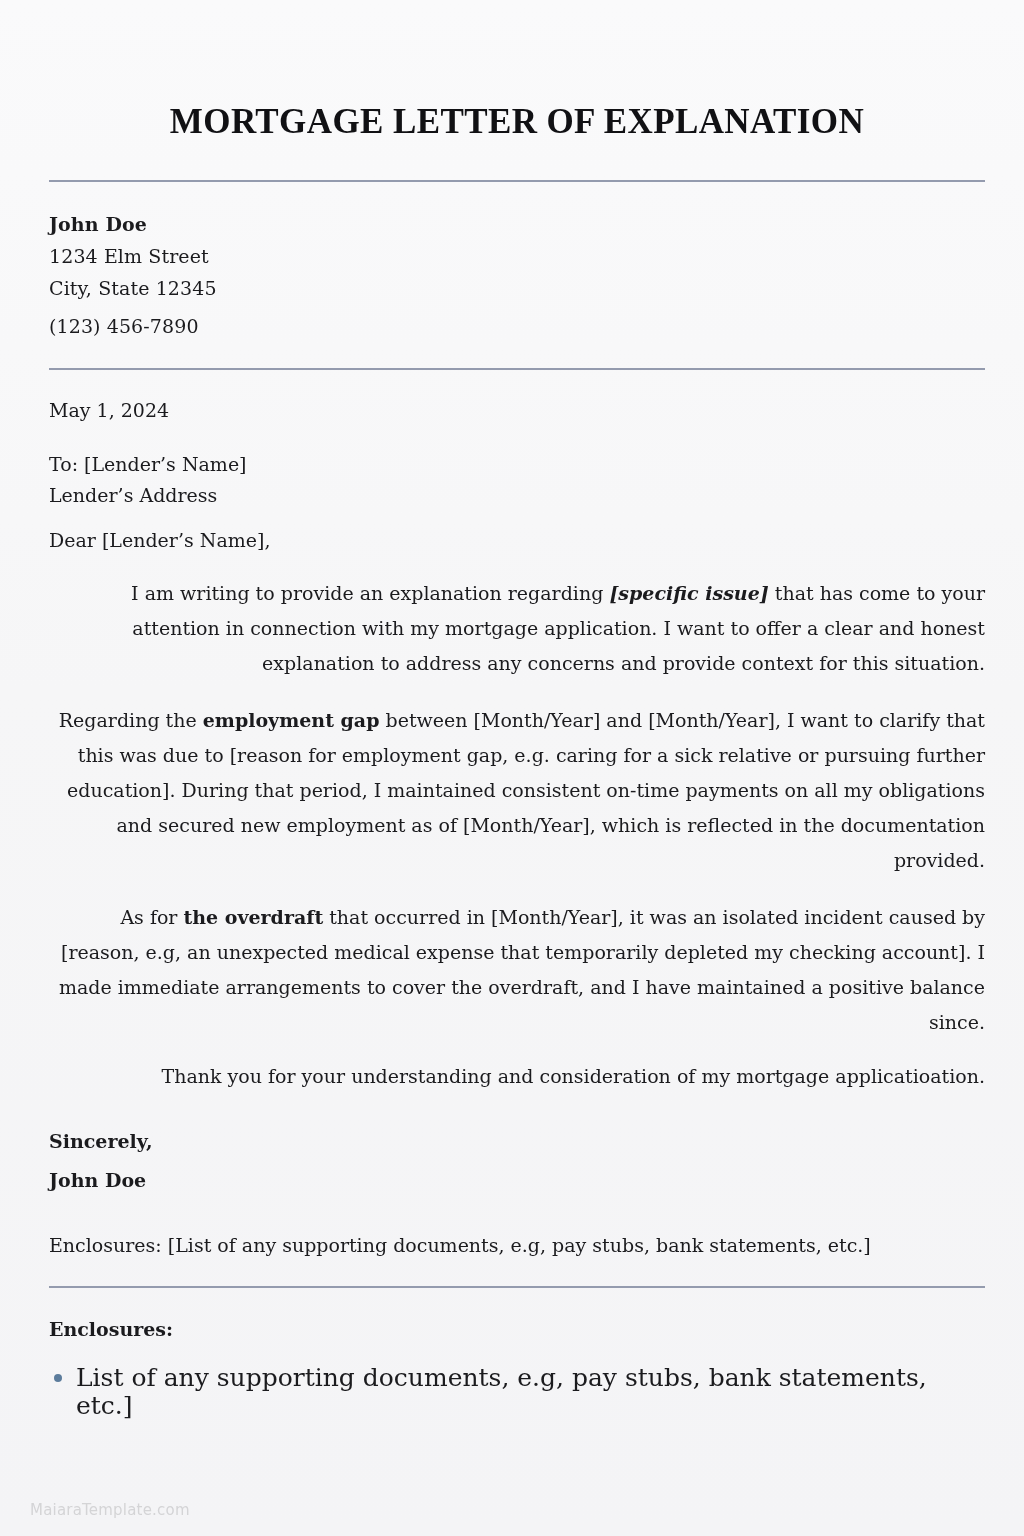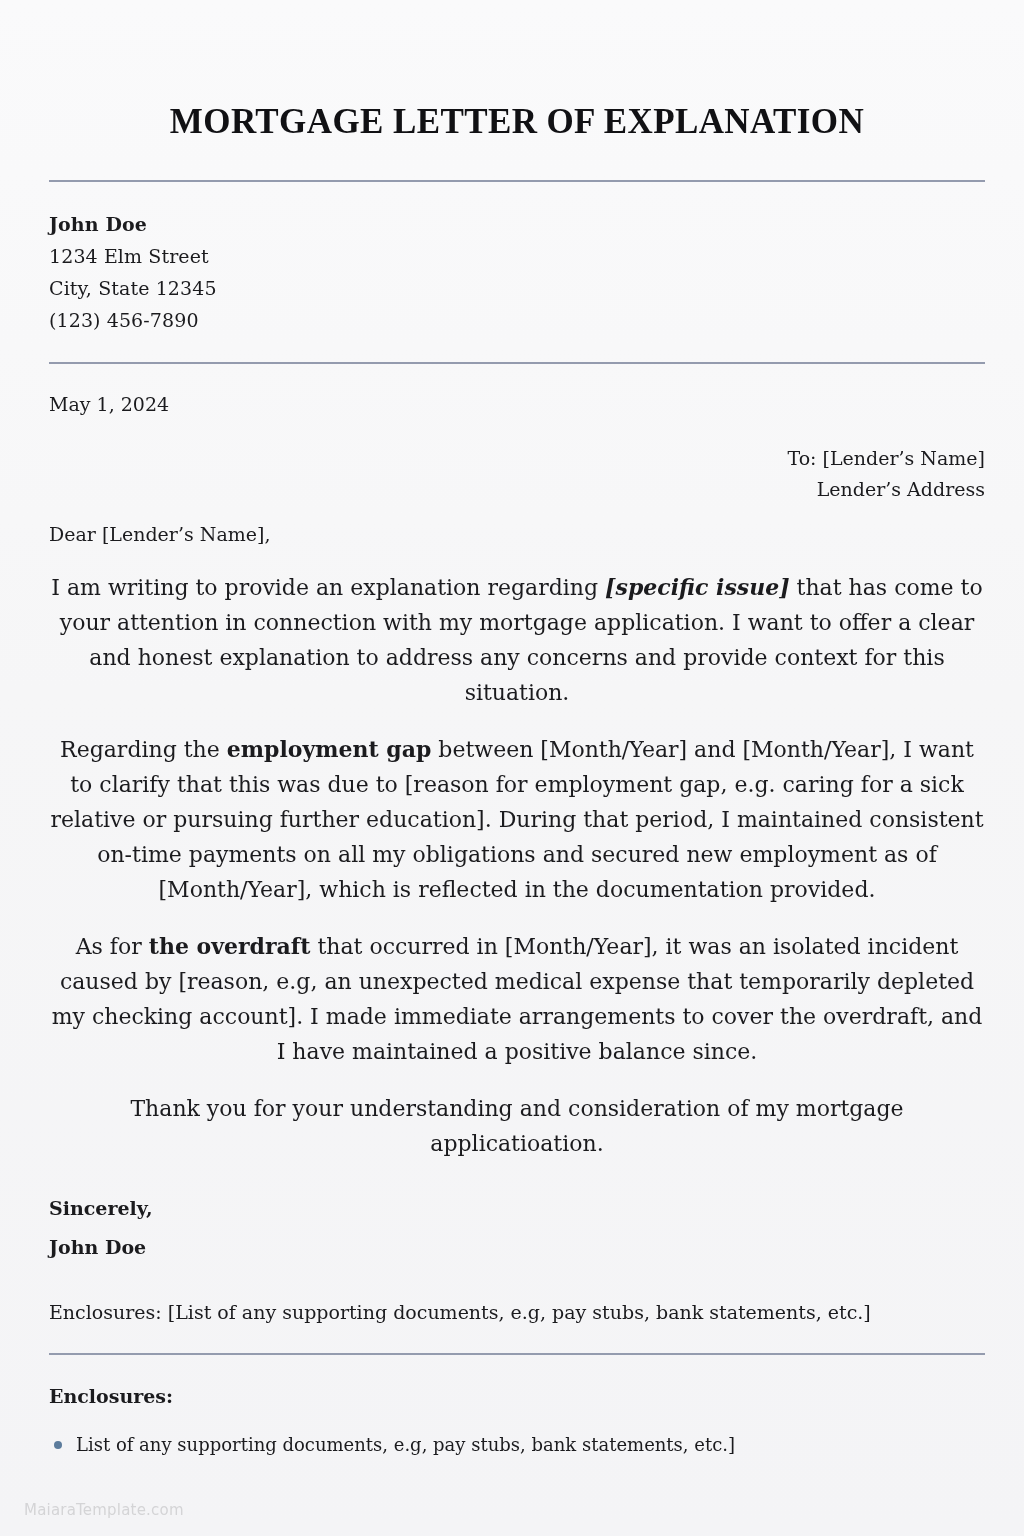--- a/index.html
+++ b/index.html
@@ -72,48 +72,48 @@
   .sender-line {
     font-size: 19px;
     line-height: 32px;
     letter-spacing: 0.1px;
     white-space: nowrap;
   }
   .sender-name {
     font-weight: 600;
   }
   .sender-gap {
+    margin-top: 6px;
   }
 
   .date-line {
     margin-top: 26px;
     font-size: 19px;
     line-height: 28px;
   }
 
   .recipient-block {
     margin-top: 25px;
   }
   .recipient-line {
     font-size: 19px;
     line-height: 31px;
-    text-align: right;
   }
 
   .salutation {
     margin-top: 15px;
     font-size: 19px;
     line-height: 28px;
   }
 
   .para {
     margin-top: 22px;
-    font-size: 22px;
+    font-size: 19px;
     line-height: 35px;
-    text-align: center;
+    text-align: right;
     color: #1b1b1e;
   }
   .para.tight-follow {
     margin-top: 0;
   }
 
   .para b { font-weight: 700; }
   .para .bold-italic {
     font-weight: 700;
     font-style: italic;
@@ -146,37 +146,37 @@
 
   .enclosure-list {
     margin: 0;
     padding: 0;
     list-style: none;
   }
   .enclosure-item {
     position: relative;
     margin-top: 21px;
     padding-left: 27px;
-    font-size: 18px;
+    font-size: 25px;
     line-height: 28px;
   }
   .enclosure-item .bullet-dot {
     position: absolute;
     left: 5px;
     top: 10px;
     width: 8px;
     height: 8px;
     border-radius: 50%;
     background: #5c7c9c;
   }
 
   
   .watermark {
     position: absolute;
-    left: 24px;
+    left: 30px;
     bottom: 17px;
     font-family: "DejaVu Sans", "Liberation Sans", sans-serif;
     font-size: 15px;
     color: #d4d4d6;
     letter-spacing: 0.2px;
     user-select: none;
   }
 </style>
 </head>
 <body>

